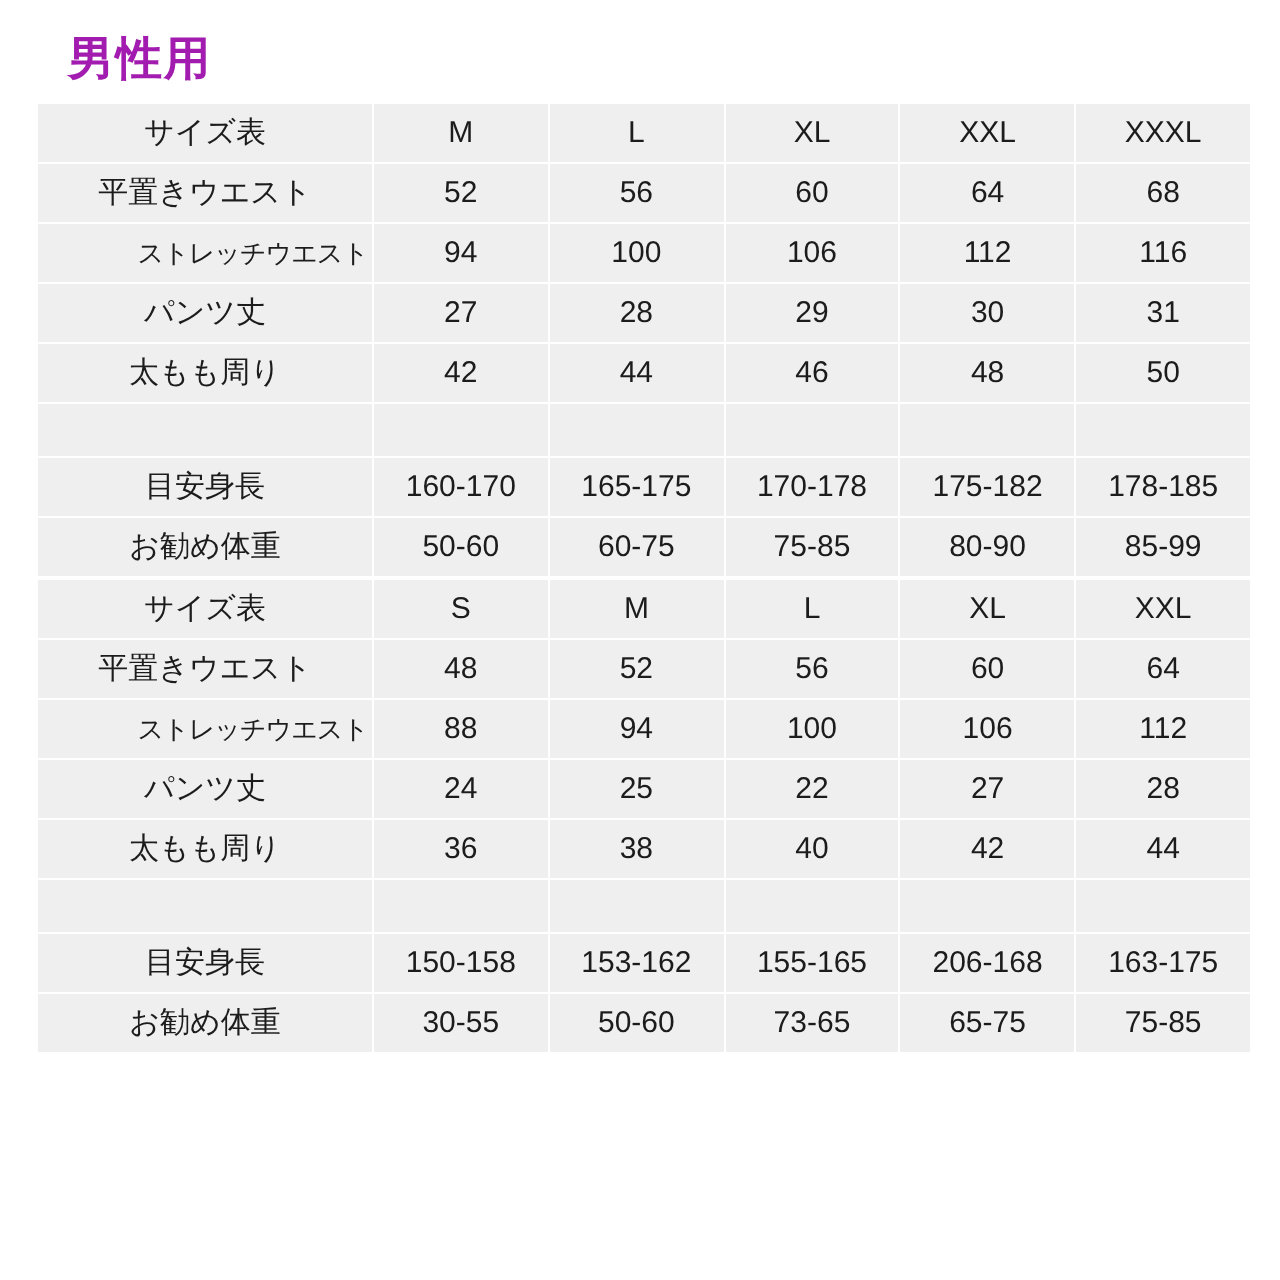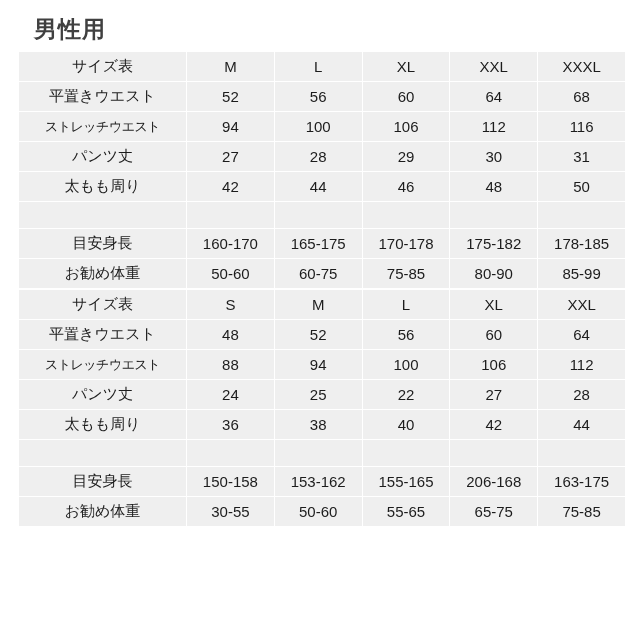--- a/index.html
+++ b/index.html
@@ -19,21 +19,21 @@
     height: 640px;
     box-sizing: border-box;
     padding: 10px 16px 6px 16px;
     position: relative;
   }
   .section-title {
     font-size: 23px;
     font-weight: bold;
     letter-spacing: 1px;
     margin: 4px 0 6px 18px;
-    color: #404040;
+    color: #a21caf;
   }
   .section-title.second {
     margin-top: 8px;
   }
   table.size-table {
     border-collapse: collapse;
     width: 608px;
     table-layout: fixed;
     margin: 0 0 0 0;
   }
@@ -50,20 +50,21 @@
     white-space: nowrap;
   }
   table.size-table td.label {
     font-size: 15px;
     letter-spacing: 0px;
     margin-top: 24px;
   }
   table.size-table td.label.tight {
     font-size: 13px;
     letter-spacing: -0.5px;
+    text-align: right;
   }
   table.size-table td.spacer-cell {
     height: 26px;
   }
   table.size-table col.label-col {
     width: 168px;
   }
   .tbl-wrap {
     padding-left: 2px;
   }
@@ -217,21 +218,21 @@
           <td>150-158</td>
           <td>153-162</td>
           <td>155-165</td>
           <td>206-168</td>
           <td>163-175</td>
         </tr>
         <tr>
           <td class="label">お勧め体重</td>
           <td>30-55</td>
           <td>50-60</td>
-          <td>55-65</td>
+          <td>73-65</td>
           <td>65-75</td>
           <td>75-85</td>
         </tr>
       </tbody>
     </table>
   </div>
 
 </div>
 
 </body></html>

